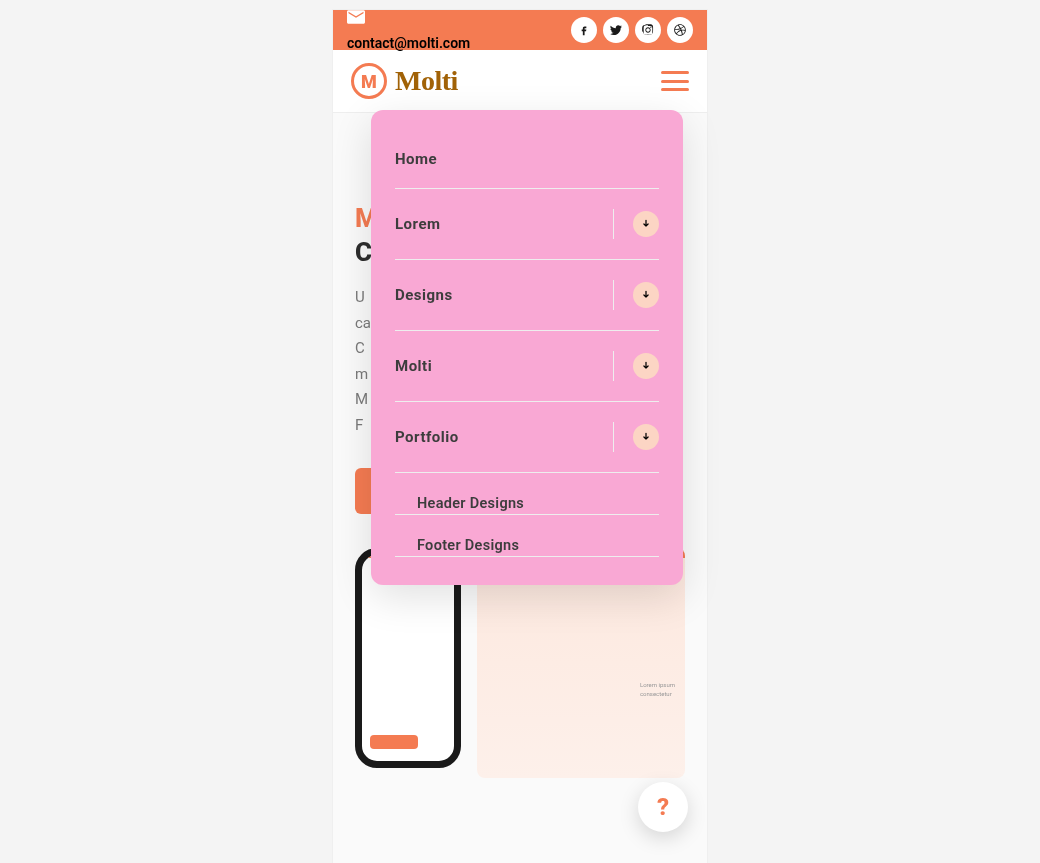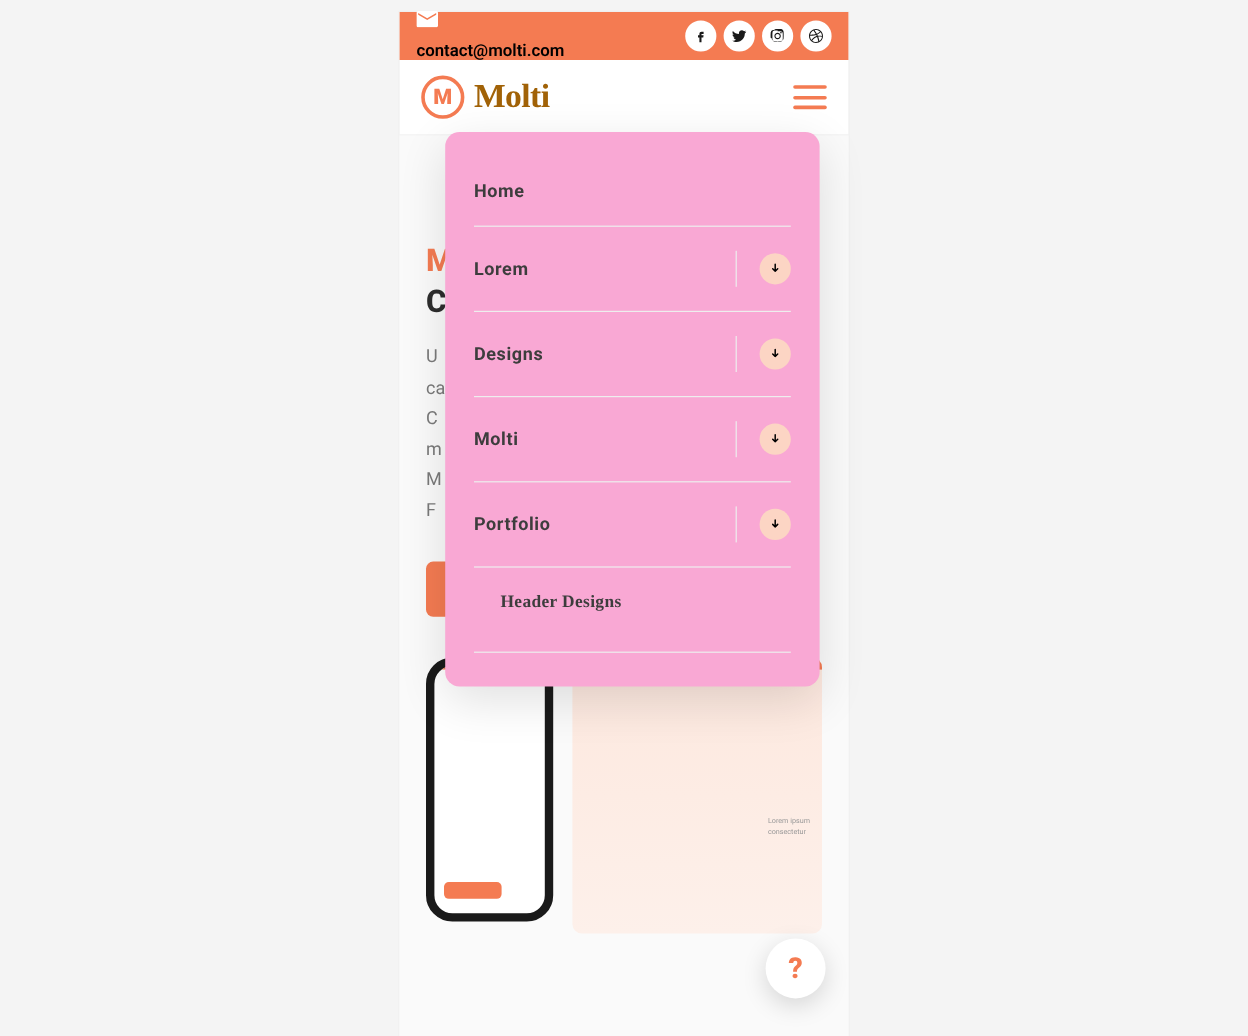--- a/index.html
+++ b/index.html
@@ -247,24 +247,23 @@
       display: flex;
       align-items: center;
       justify-content: center;
     }
     .expand-circle.collapsed { background: #fcd5c4; }
     .expand-circle.collapsed svg { fill: #f47b52; width: 10px; height: 10px; }
     .expand-circle.expanded { background: #f47b52; }
     .expand-circle.expanded svg { fill: #fff; width: 10px; height: 10px; }
     .submenu { list-style: none; }
     .submenu-item {
-      padding: 20px 0 32px 22px;
+      padding: 20px 0 2px 22px;
       border-bottom: 1px solid #eee;
       cursor: pointer;
-      font-family: Liberation Serif, serif;
     }
     .submenu-item:last-child { border-bottom: 1px solid #eee; }
     .submenu-label {
       color: #3d3d3d;
       font-size: 14.5px;
       font-weight: 600;
       letter-spacing: 0.3px;
     }
     .menu-item.last { border-bottom: none; padding-bottom: 10px; }
     
@@ -408,20 +407,23 @@
               <path d="M12 3l0 14m0 0l-5-5m5 5l5-5" stroke="currentColor" stroke-width="3" fill="none" stroke-linecap="round"></path>
             </svg>
         </span>
       </span>
     </li>
     <li>
       <ul class="submenu">
         <li class="submenu-item">
           <span class="submenu-label">Header Designs</span>
         </li>
+        <li class="submenu-item">
+          <span class="submenu-label">Footer Designs</span>
+        </li>
       </ul>
     </li>
   </ul>
 </div>
 
 <div class="help-fab">
   <span>?</span>
 </div>
 
 </body></html>

